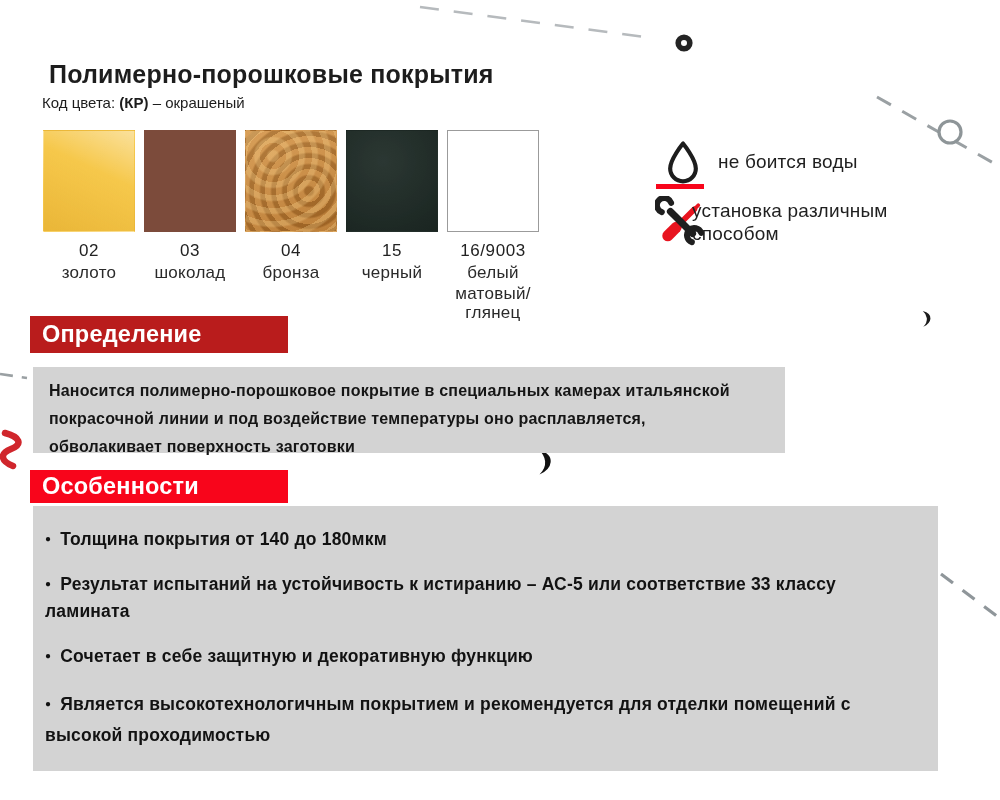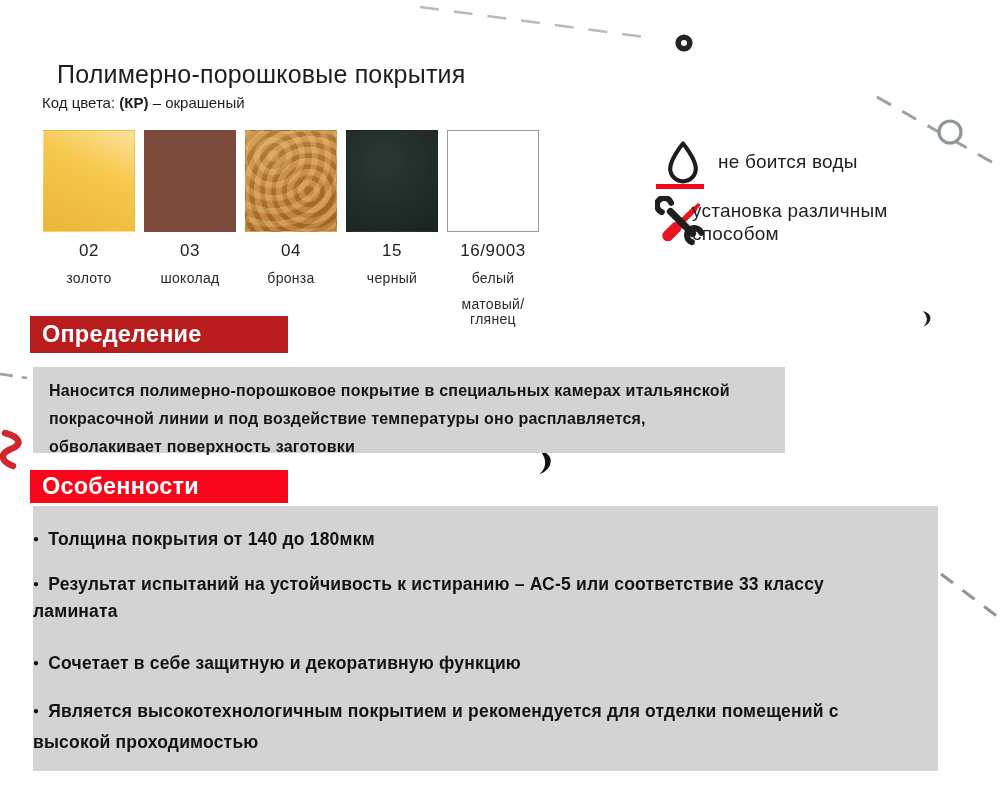--- a/index.html
+++ b/index.html
@@ -5,21 +5,21 @@
   * { margin:0; padding:0; box-sizing:border-box; }
   html,body { background:#fff; }
   .page {
     position:relative; width:1000px; height:800px; background:#fff;
     font-family:"Liberation Sans", sans-serif; color:#1a1a1a; overflow:hidden;
   }
   .decor-layer { position:absolute; inset:0; pointer-events:none; }
 
   
   .page-title {
-    position:absolute; left:57px; top:60px; font-size:25px; font-weight:400;
+    position:absolute; left:49px; top:60px; font-size:25px; font-weight:700;
     letter-spacing:0.2px; color:#1d1d1d;
   }
   .subtitle {
     position:absolute; left:42px; top:94px; font-size:15px; color:#1d1d1d;
   }
   .subtitle b { font-weight:700; }
 
   
   .swatch-row {
     position:absolute; left:43px; top:130px; display:flex; gap:9px;
@@ -34,21 +34,21 @@
   .chip-bronze {
     background-image:
       repeating-radial-gradient(circle at 30% 25%, rgba(255,220,150,0.28) 0 5px, rgba(255,255,255,0) 7px 13px),
       repeating-radial-gradient(circle at 70% 60%, rgba(100,55,5,0.25) 0 4px, rgba(255,200,120,0.18) 6px 11px),
       linear-gradient(160deg, rgba(255,230,170,0.25), rgba(90,50,0,0.18));
   }
   .chip-black {
     background-image:radial-gradient(circle at 40% 30%, rgba(255,255,255,0.06), rgba(0,0,0,0.15));
   }
   .swatch-code { margin-top:9px; font-size:17px; font-weight:500; letter-spacing:0.6px; color:#222; }
-  .swatch-name { margin-top:10px; font-size:14px; color:#2a2a2a; letter-spacing:0.3px; line-height:1.12; }
+  .swatch-name { margin-top:2px; font-size:17px; color:#2a2a2a; letter-spacing:0.3px; line-height:1.12; }
 
   
   .benefit-label { position:absolute; font-size:19px; color:#1f1f1f; font-weight:500; letter-spacing:0.2px; }
   #benefit-label-1 { left:718px; top:151px; }
   #benefit-label-2 { left:692px; top:199px; width:242px; line-height:23px; }
   #drop-icon { position:absolute; left:663px; top:139px; width:40px; height:45px; }
   #drop-underline { position:absolute; left:656px; top:184px; width:48px; height:5px; }
   #tools-icon { position:absolute; left:655px; top:196px; width:53px; height:53px; }
 
   
@@ -59,33 +59,33 @@
   #banner-definition { top:316px; height:37px; }
   #banner-features   { top:470px; height:33px; }
 
   .gray-panel { position:absolute; left:33px; background:#d3d3d3; }
   #definition-panel {
     top:367px; width:752px; height:86px;
     padding:10px 48px 0 16px;
     font-size:16px; font-weight:700; line-height:28px; color:#151515; letter-spacing:0.2px;
   }
   #features-panel {
-    top:506px; width:905px; height:265px; padding:2px 18px 0 0;
+    top:506px; width:905px; height:265px; padding:2px 18px 0 12px;
   }
   #features-panel ul { list-style:none; }
   #features-panel li {
     font-size:17.5px; font-weight:700; line-height:29px; color:#121212; letter-spacing:0.2px;
     max-width:873px;
   }
   #features-panel li::before {
     content:"●"; font-size:10px; position:relative; top:-3px; margin-right:9px;
   }
   #features-panel li:nth-child(1) { margin-top:17px; }
   #features-panel li:nth-child(2) { margin-top:16px; line-height:24px; }
-  #features-panel li:nth-child(3) { margin-top:26px; }
+  #features-panel li:nth-child(3) { margin-top:19px; }
   #features-panel li:nth-child(4) { margin-top:17px; }
 </style>
 </head>
 <body>
 
 <div class="page">
 
   <svg class="decor-layer" width="1000" height="800" viewBox="0 0 1000 800">
     <g>
       <line x1="420" y1="7" x2="652" y2="38" stroke="#b6babd" stroke-width="2.6" stroke-dasharray="19 15"></line>

